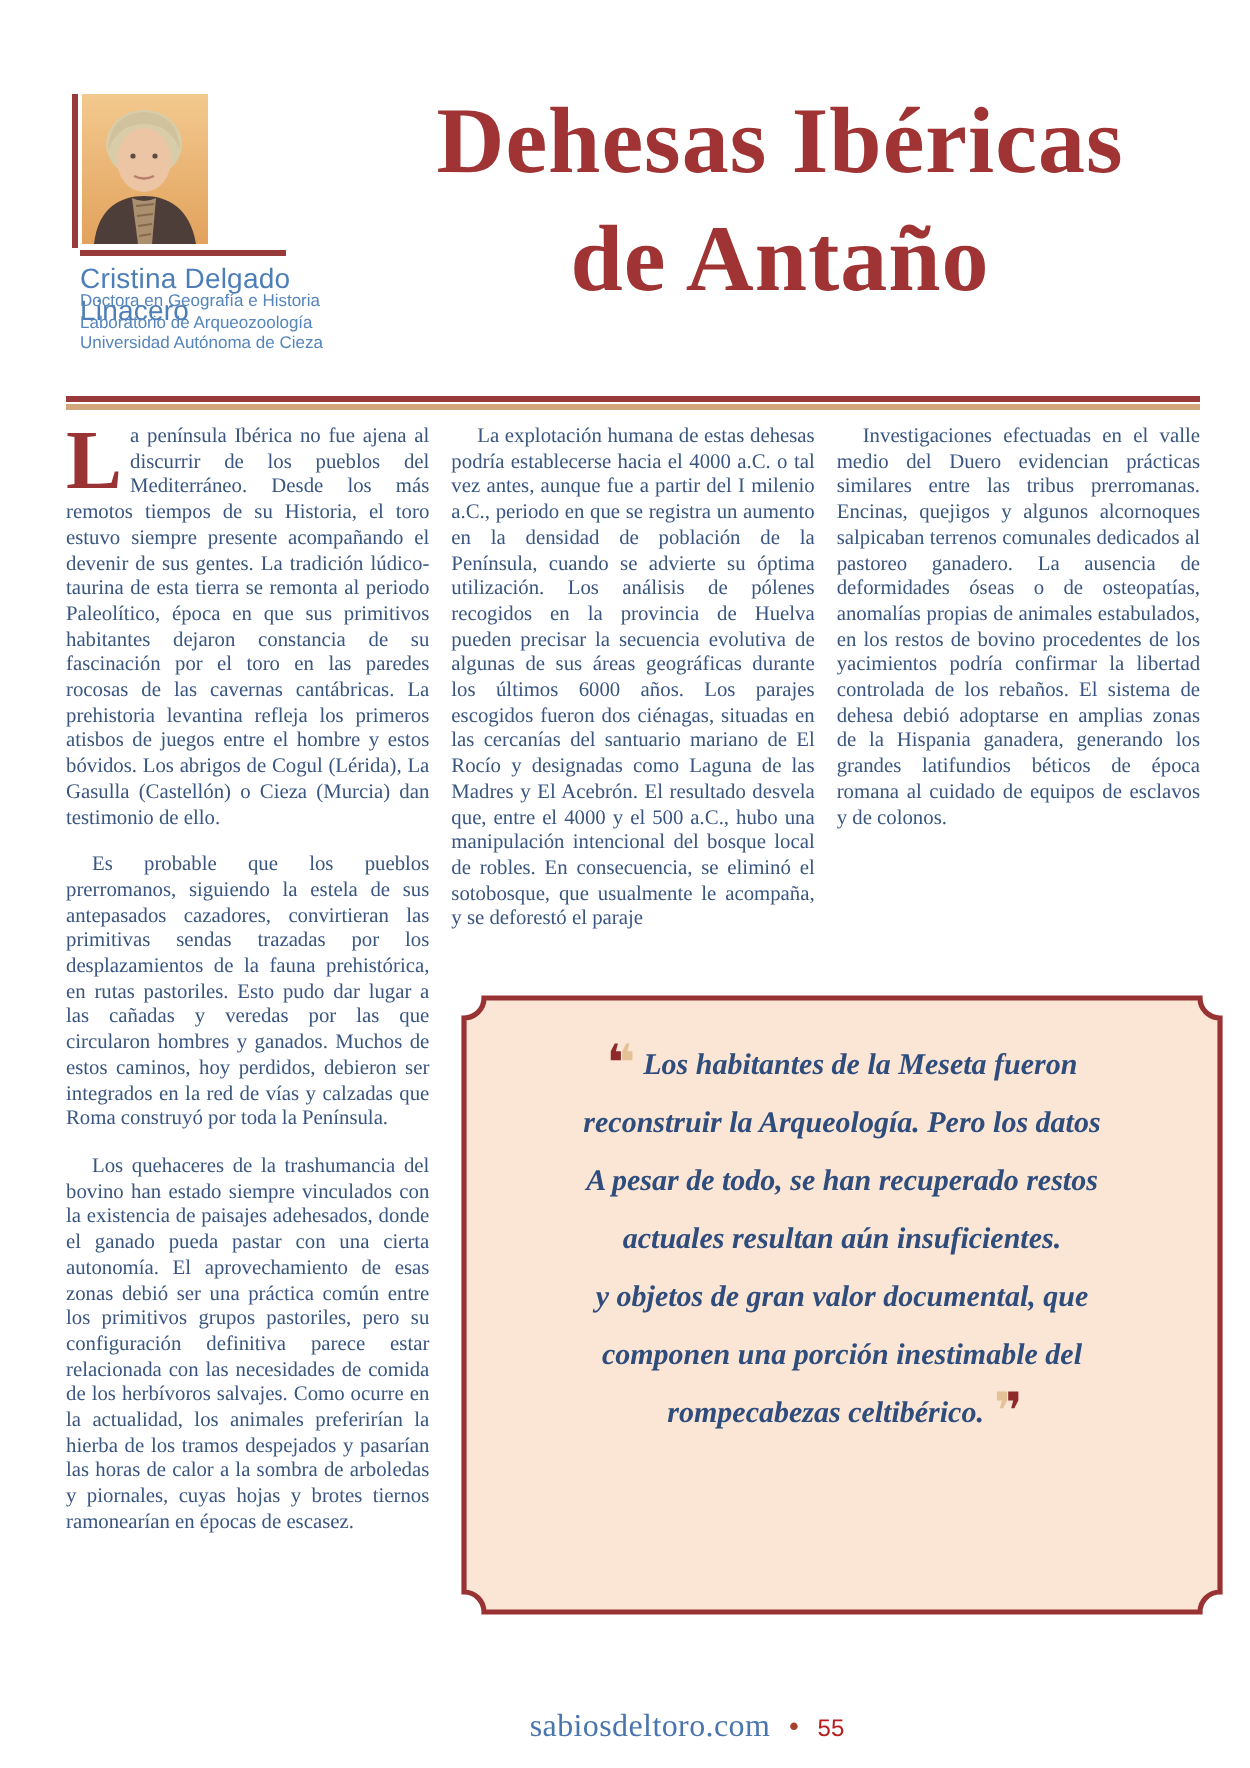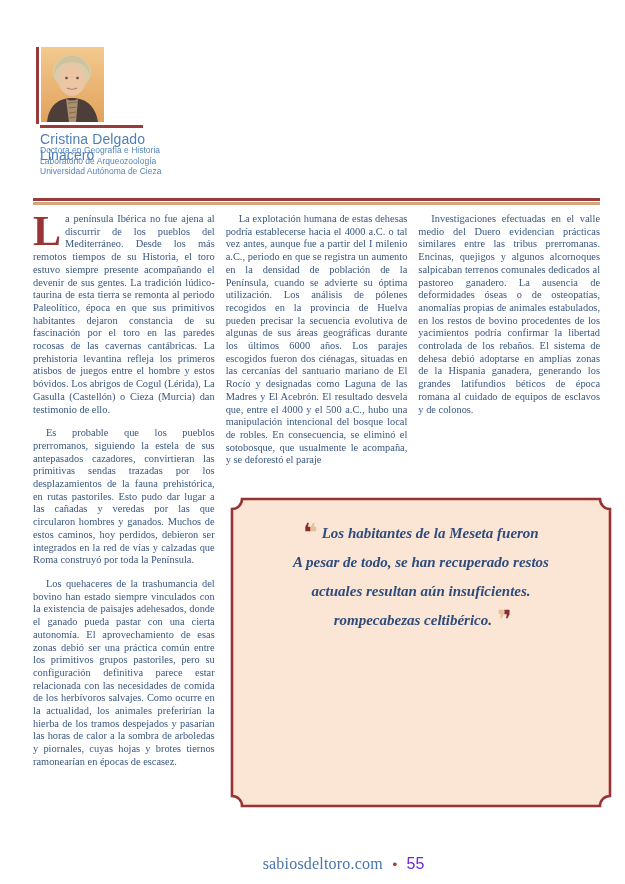--- a/index.html
+++ b/index.html
@@ -81,21 +81,21 @@
   .footer{
     position:absolute;left:0;top:855px;width:625px;
     text-align:center;padding-left:34px;box-sizing:border-box;
   }
   .footer .site{
     font-size:16px;color:#4a74ad;letter-spacing:.2px;margin-left:28px;
   }
   .footer .dot{color:#a8402e;font-size:13px;margin:0 4px;font-family:"DejaVu Sans", sans-serif;}
   .footer .pnum{
     font-family:"Liberation Sans", sans-serif;
-    font-size:16px;color:#6d28d9;
+    font-size:12px;color:#b91c1c;
   }
 </style>
 </head>
 <body>
 
 <div class="page">
 
   <div class="photo-redbar"></div>
   <svg class="photo" viewBox="0 0 63 75" aria-hidden="true">
     <defs>
@@ -117,20 +117,22 @@
   </svg>
   <div class="photo-rule"></div>
   <div class="author-name">Cristina Delgado Linacero</div>
   <div class="author-creds">
     <div>Doctora en Geografía e Historia</div>
     <div>Laboratorio de Arqueozoología</div>
     <div>Universidad Autónoma de Cieza</div>
   </div>
 
   <div class="title">
+    <div>Dehesas Ibéricas</div>
+    <div>de Antaño</div>
   </div>
 
   <div class="rule-double">
     <div class="rule-red"></div>
     <div class="rule-tan"></div>
   </div>
 
   <main class="columns">
     <div class="col">
       <p><span class="dropcap">L</span><span>a península Ibérica no fue ajena al discurrir de los pueblos del Mediterráneo. Desde los más remotos tiempos de su Historia, el toro estuvo siempre presente acompañando el devenir de sus gentes. La tradición lúdico-taurina de esta tierra se remonta al periodo Paleolítico, época en que sus primitivos habitantes dejaron constancia de su fascinación por el toro en las paredes rocosas de las cavernas cantábricas. La prehistoria levantina refleja los primeros atisbos de juegos entre el hombre y estos bóvidos. Los abrigos de Cogul (Lérida), La Gasulla (Castellón) o Cieza (Murcia) dan testimonio de ello.</span></p>
@@ -148,22 +150,25 @@
   <aside class="quote-box">
     <svg class="frame" width="382" height="311" viewBox="0 0 382 311" aria-hidden="true">
       <path d="M 12,2
                H 370 A 10,10 0 0 0 380,12
                V 299 A 10,10 0 0 0 370,309
                H 12 A 10,10 0 0 0 2,299
                V 12 A 10,10 0 0 0 12,2 Z" fill="#fbe5d5" stroke="#993333" stroke-width="2.6"></path>
     </svg>
     <div class="quote-text">
       <div><span class="qm open"><span class="qm-red">❛</span><span class="qm-tan">❛</span></span><span>Los habitantes de la Meseta fueron</span></div>
+      <div>reconstruir la Arqueología. Pero los datos</div>
       <div>A pesar de todo, se han recuperado restos</div>
       <div>actuales resultan aún insuficientes.</div>
+      <div>y objetos de gran valor documental, que</div>
+      <div>componen una porción inestimable del</div>
       <div><span>rompecabezas celtibérico.</span><span class="qm close"><span class="qm-tan">❜</span><span class="qm-red">❜</span></span></div>
     </div>
   </aside>
 
   <footer class="footer">
     <span class="site">sabiosdeltoro.com</span>
     <span class="dot">•</span>
     <span class="pnum">55</span>
   </footer>
 

